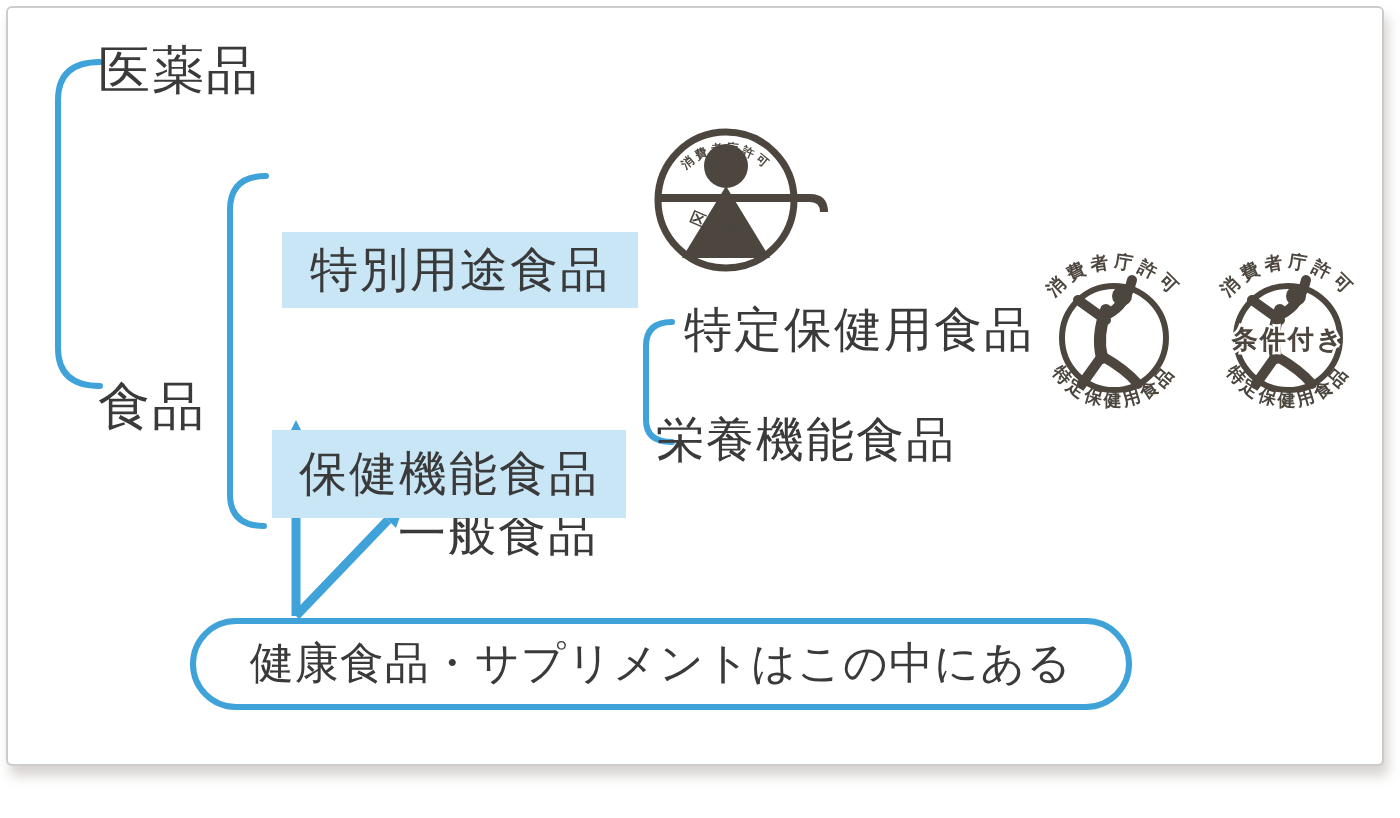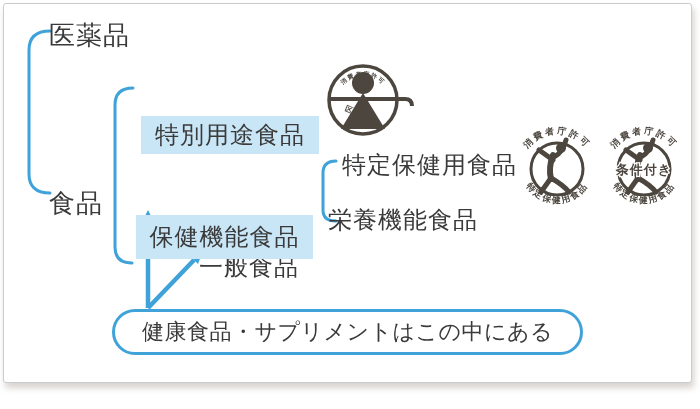--- a/index.html
+++ b/index.html
@@ -21,21 +21,21 @@
   .arrow-line{fill:none;stroke:var(--line-blue,#3fa2d9);stroke-width:4.5;stroke-linecap:butt;}
   .arrow-head{fill:var(--line-blue,#3fa2d9);stroke:none;}
   .lbl{position:absolute;color:var(--text-dark,#3a3a3a);font-weight:500;
     white-space:nowrap;letter-spacing:1px;}
   .lbl-lg{font-size:26px;}
   .lbl-md{font-size:24px;}
   .hl-box{position:absolute;background:var(--highlight-blue,#c9e6f7);
     display:flex;align-items:center;justify-content:center;
     color:var(--text-dark,#3a3a3a);font-size:24px;font-weight:500;
     white-space:nowrap;letter-spacing:1px;margin-top:44px;}
-  .callout{position:absolute;left:112px;top:309px;width:471px;height:46px;
+  .callout{position:absolute;left:95px;top:309px;width:471px;height:46px;
     border:3px solid var(--line-blue,#3fa2d9);border-radius:24px;background:#fff;
     display:flex;align-items:center;justify-content:center;
     color:var(--text-dark,#3a3a3a);font-size:22px;font-weight:500;
     white-space:nowrap;letter-spacing:0.5px;}
   .seal{position:absolute;}
   .seal .stroke{fill:none;stroke:var(--seal-dark,#4c463f);}
   .seal .fill{fill:var(--seal-dark,#4c463f);stroke:none;}
   .seal text{fill:var(--seal-dark,#4c463f);font-family:"Liberation Sans","DejaVu Sans",sans-serif;font-weight:700;}
 </style>
 </head>

